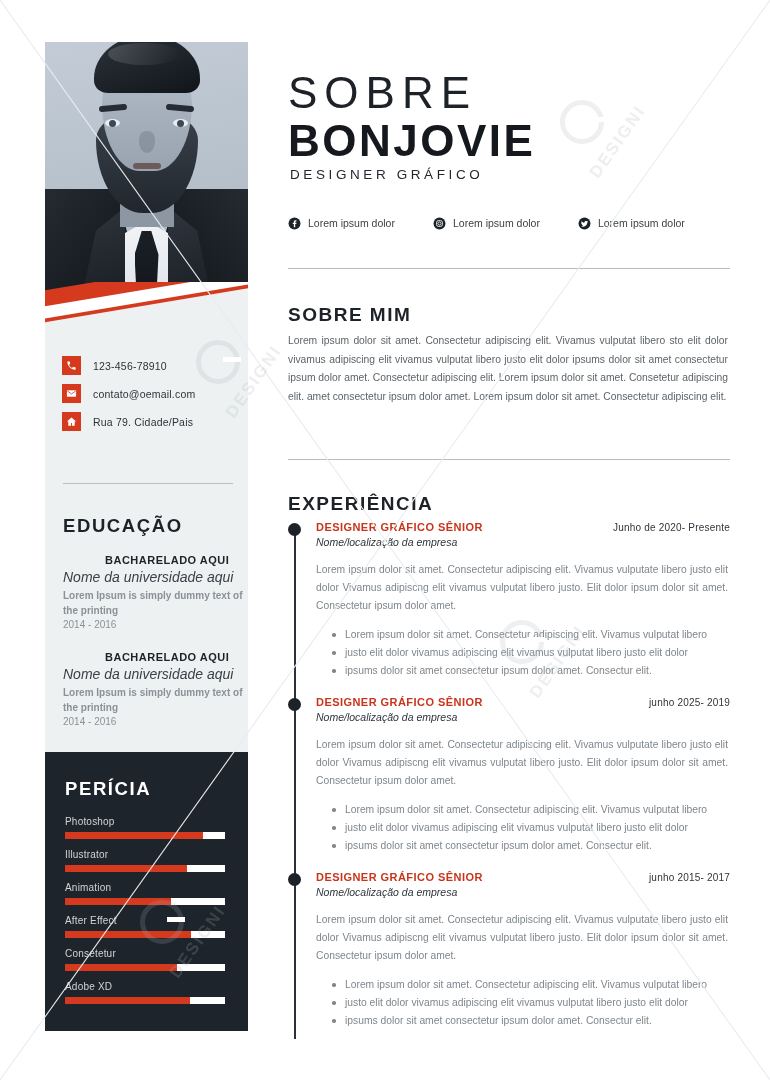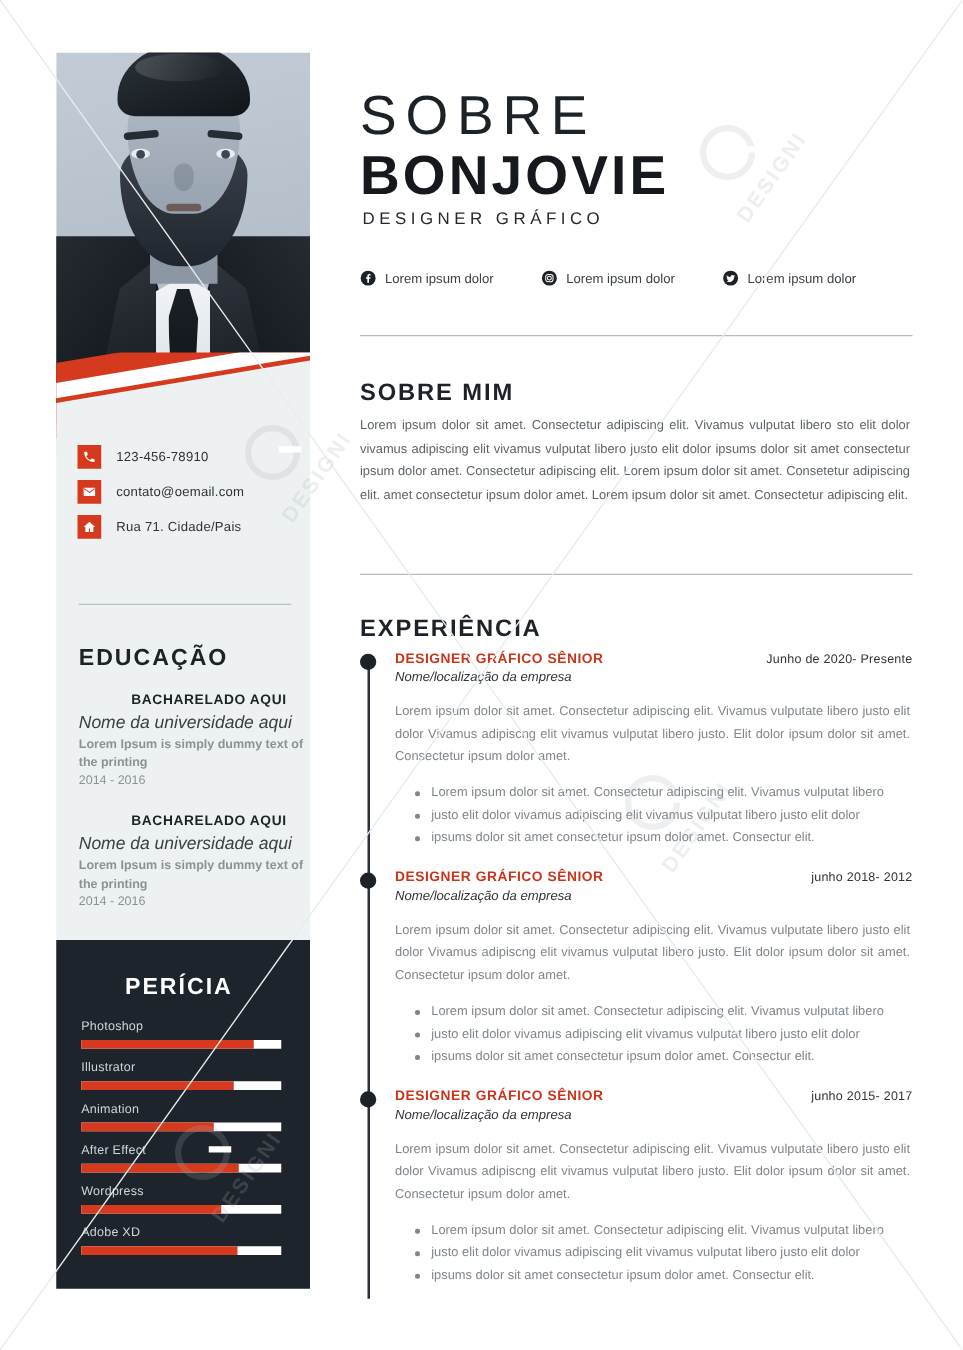--- a/index.html
+++ b/index.html
@@ -339,21 +339,20 @@
     left: 20px;
     top: 26px;
     width: 160px;
   }
   .skills-h2 {
     font-size: 18.5px;
     font-weight: 700;
     letter-spacing: 1.6px;
     color: #ffffff;
     margin-bottom: 16px;
-    margin-left: 35px;
   }
   .skill { margin-bottom: 10px; }
   .skill-name {
     font-size: 10px;
     color: #cfd4d8;
     margin-bottom: 5px;
     letter-spacing: 0.2px;
   }
   .skill-bar {
     position: relative;
@@ -601,21 +600,21 @@
       </span>
       <span class="c-txt">contato@oemail.com</span>
     </div>
 
     <div class="contact-row">
       <span class="c-ico">
         <svg width="11" height="11" viewBox="0 0 24 24" fill="#fff">
           <path d="M12 3L2 12h3v9h6v-6h2v6h6v-9h3z"></path>
         </svg>
       </span>
-      <span class="c-txt">Rua 71. Cidade/Pais</span>
+      <span class="c-txt">Rua 79. Cidade/Pais</span>
     </div>
 
   </div>
 
   <div class="side-divider"></div>
 
   <div class="education">
     <div class="side-h2">EDUCAÇÃO</div>
 
     <div class="edu-item">
@@ -659,21 +658,21 @@
       </div>
 
       <div class="skill">
         <div class="skill-name">After Effect</div>
         <div class="skill-bar">
           <div class="skill-fill" style="width: 79%;"></div>
         </div>
       </div>
 
       <div class="skill">
-        <div class="skill-name">Wordpress</div>
+        <div class="skill-name">Consetetur</div>
         <div class="skill-bar">
           <div class="skill-fill" style="width: 70%;"></div>
         </div>
       </div>
 
       <div class="skill">
         <div class="skill-name">Adobe XD</div>
         <div class="skill-bar">
           <div class="skill-fill" style="width: 78%;"></div>
         </div>
@@ -747,21 +746,21 @@
           <li>Lorem ipsum dolor sit amet. Consectetur adipiscing elit. Vivamus vulputat libero</li>
           <li>justo elit dolor vivamus adipiscing elit vivamus vulputat libero justo elit dolor</li>
           <li>ipsums dolor sit amet consectetur ipsum dolor amet. Consectur elit.</li>
         </ul>
       </div>
 
       <div class="exp-item">
         <div class="exp-dot"></div>
         <div class="exp-head">
           <span class="exp-role">DESIGNER GRÁFICO SÊNIOR</span>
-          <span class="exp-date">junho 2018- 2012</span>
+          <span class="exp-date">junho 2025- 2019</span>
         </div>
         <div class="exp-company">Nome/localização da empresa</div>
         <div class="exp-desc">Lorem ipsum dolor sit amet. Consectetur adipiscing elit. Vivamus vulputate libero justo elit dolor Vivamus adipiscng elit vivamus vulputat libero justo. Elit dolor ipsum dolor sit amet. Consectetur ipsum dolor amet.</div>
         <ul class="exp-bullets">
           <li>Lorem ipsum dolor sit amet. Consectetur adipiscing elit. Vivamus vulputat libero</li>
           <li>justo elit dolor vivamus adipiscing elit vivamus vulputat libero justo elit dolor</li>
           <li>ipsums dolor sit amet consectetur ipsum dolor amet. Consectur elit.</li>
         </ul>
       </div>
 

